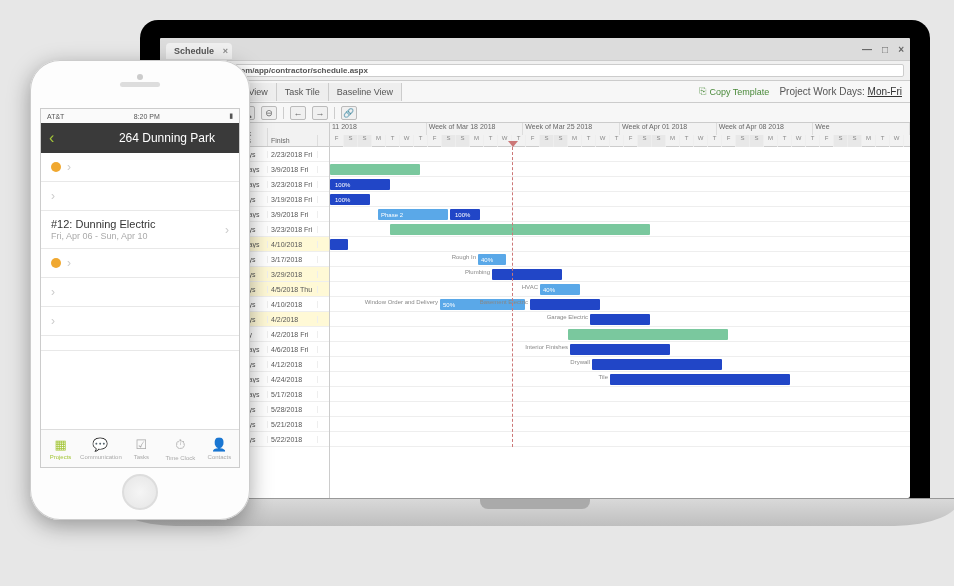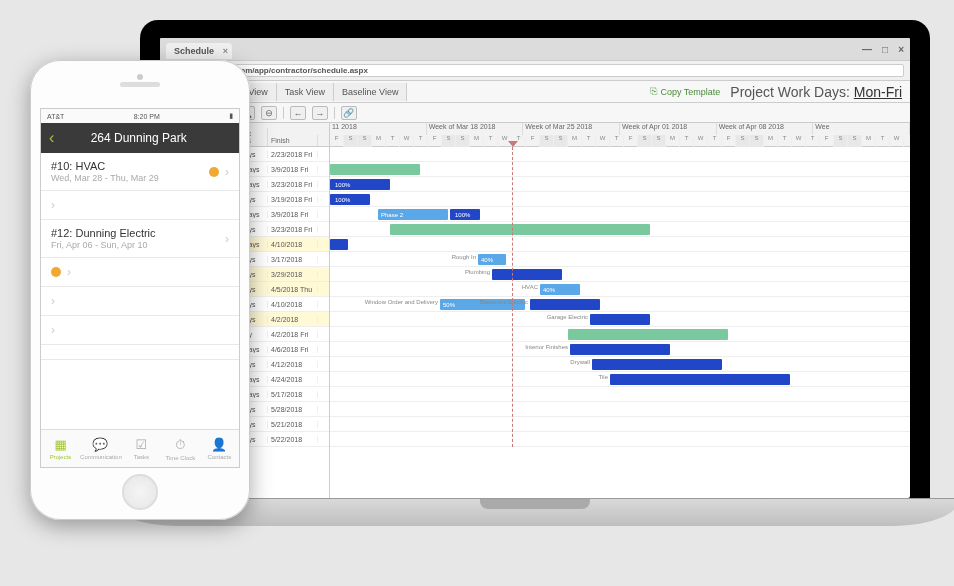--- a/index.html
+++ b/index.html
@@ -107,21 +107,21 @@
 .view-tabs { display: flex; }
 .view-tab {
   padding: 4px 8px;
   border-right: 1px solid #ccc;
   color: #555;
   background: #eee;
 }
 .view-tab.active { background: #fff; }
 .toolbar-right { margin-left: auto; display: flex; align-items: center; gap: 10px; padding-right: 8px; }
 .copy-template { color: #4a8a3a; font-size: 9px; display: flex; align-items: center; gap: 3px; }
-.project-days { font-size: 14px; color: #555; }
+.project-days { font-size: 10px; color: #555; }
 .project-days a { text-decoration: underline; color: #333; }
 
 .icon-toolbar {
   display: flex;
   align-items: center;
   gap: 6px;
   padding: 4px 6px;
   border-bottom: 1px solid #ccc;
   background: #f7f7f7;
   height: 20px;
@@ -336,21 +336,21 @@
   display: flex;
   align-items: center;
   padding: 0 8px;
   font-size: 12px;
 }
 .phone-back {
   color: #a4c639;
   font-size: 16px;
   margin-right: 8px;
 }
-.phone-title { flex: 1; text-align: center; margin-right: 16px; font-weight: 400; }
+.phone-title { flex: 1; text-align: right; margin-right: 16px; font-weight: 400; }
 .phone-filter {
   height: 30px;
   display: flex;
   align-items: center;
   padding: 0 10px;
   font-size: 11px;
   color: #444;
   border-bottom: 1px solid #e0e0e0;
 }
 .phone-filter-chevron { margin-left: auto; color: #aaa; }
@@ -414,21 +414,21 @@
           <div class="addr-box">
             <span>w.co-construct.com/app/contractor/schedule.aspx</span>
           </div>
         </div>
       </div>
 
       <div class="app-toolbar">
         <div class="view-tabs" id="view-tabs">
             <div class="view-tab active">t View</div>
             <div class="view-tab">Calendar View</div>
-            <div class="view-tab">Task View</div>
+            <div class="view-tab">Task Tile</div>
             <div class="view-tab">Baseline View</div>
           </div>
         <div class="toolbar-right">
           <span class="copy-template">
             <span>⎘</span>
             <span>Copy Template</span>
           </span>
           <span class="project-days">
             <span>Project Work Days:</span>
             <a>Mon-Fri</a>
@@ -737,24 +737,20 @@
       <span>AT&amp;T</span>
       <span>8:20 PM</span>
       <span>▮</span>
     </div>
     <div class="phone-header">
       <span class="phone-back">‹</span>
       <span class="phone-title">264 Dunning Park</span>
     </div>
     <div class="phone-list" id="phone-list">
         <div class="phone-item">
-          <div class="phone-item-text">
-            <div class="phone-item-title">#10: HVAC</div>
-            <div class="phone-item-sub">Wed, Mar 28 - Thu, Mar 29</div>
-          </div>
           <div class="phone-dot"></div>
           <div class="phone-chevron">›</div>
         </div>
         <div class="phone-item">
           <div class="phone-chevron">›</div>
         </div>
         <div class="phone-item">
           <div class="phone-item-text">
             <div class="phone-item-title">#12: Dunning Electric</div>
             <div class="phone-item-sub">Fri, Apr 06 - Sun, Apr 10</div>

